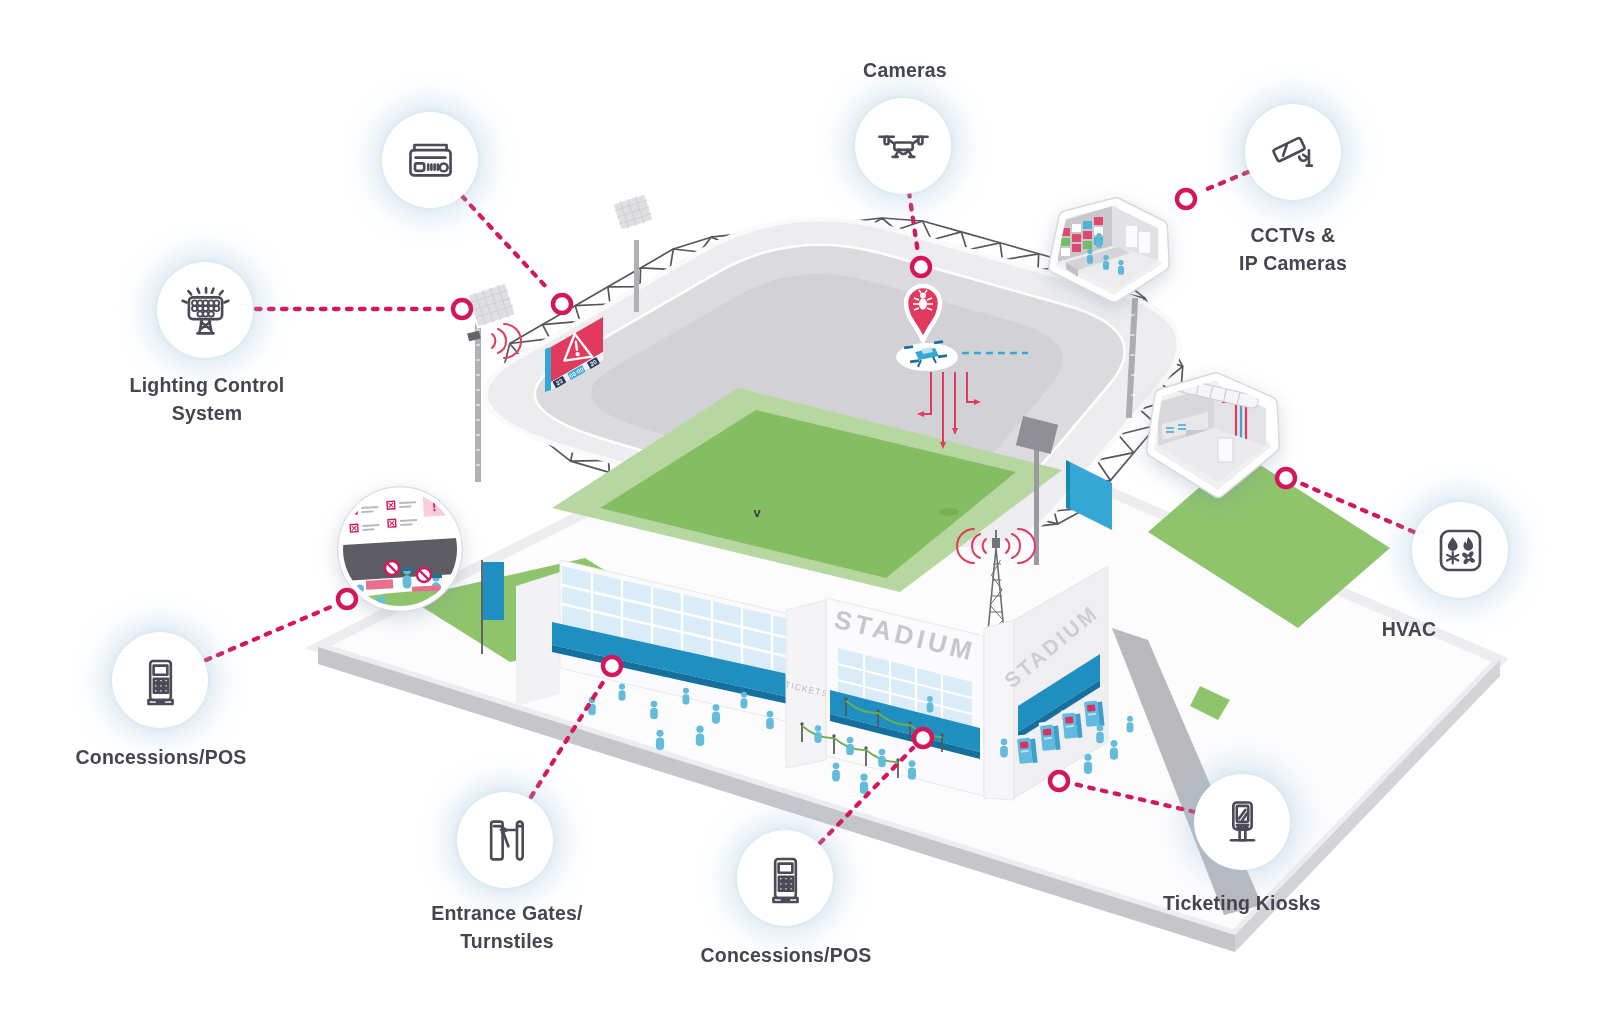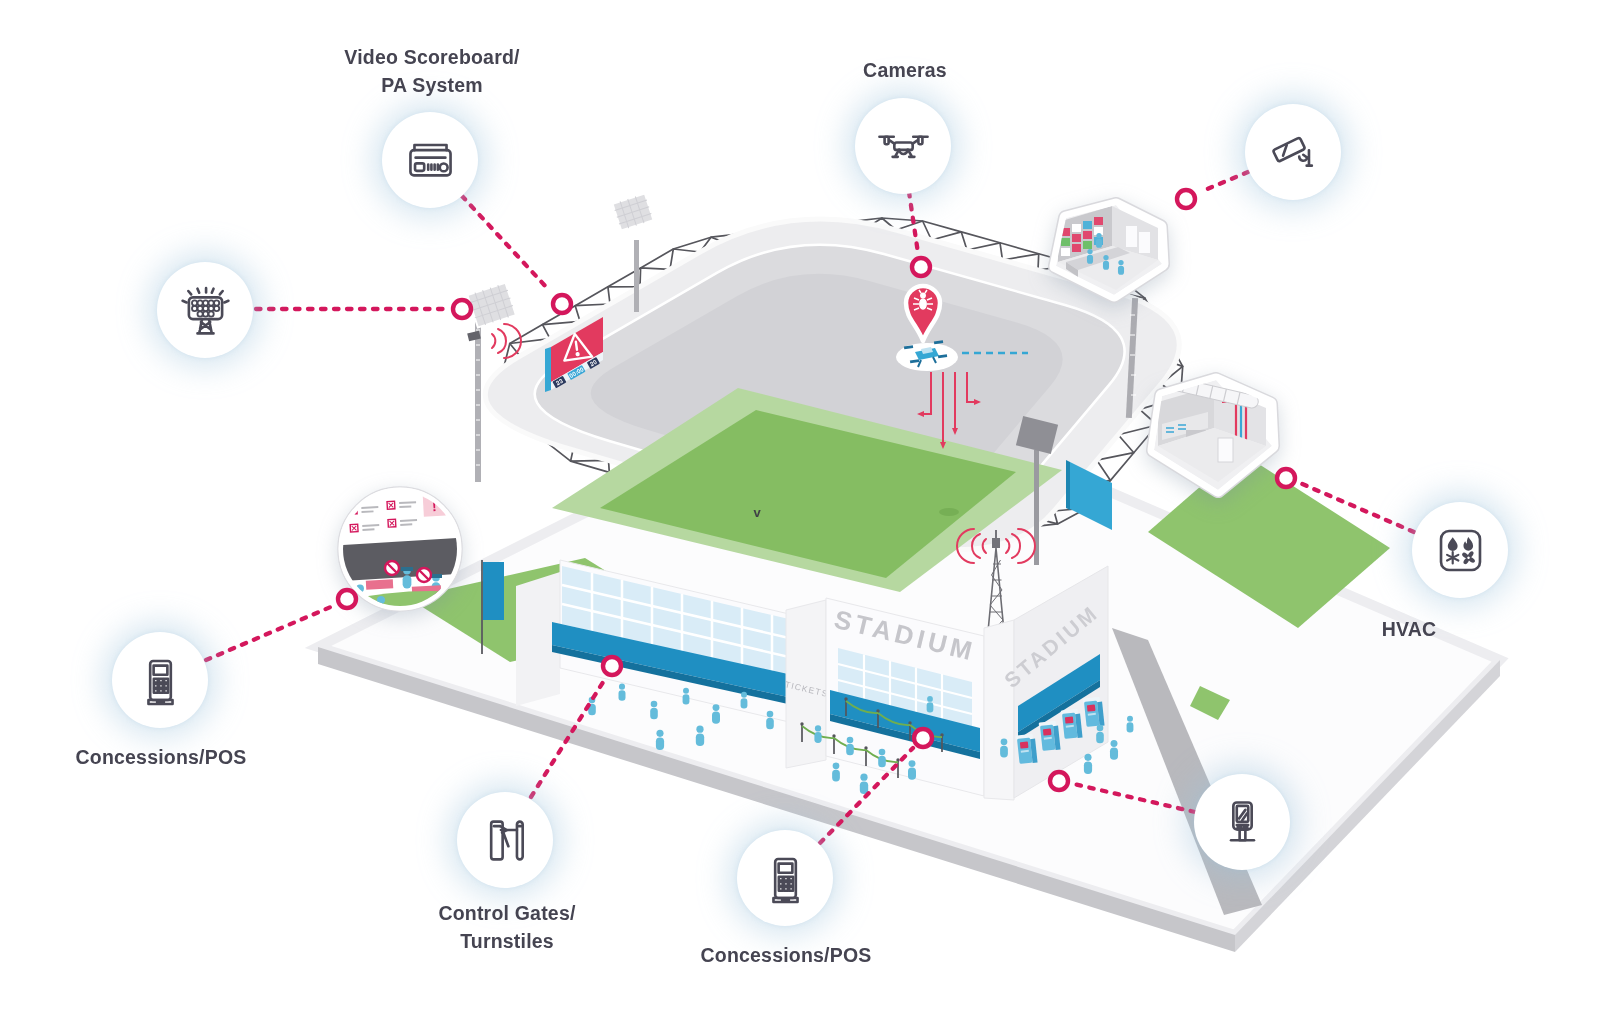--- a/index.html
+++ b/index.html
@@ -406,22 +406,20 @@
     <g class="ic">
       <rect x="6.5" y="15" width="35" height="22" rx="3"></rect>
       <path d="M10,15 v-4.5 M38,15 v-4.5 M10,10.5 h28"></path>
       <path d="M11,21.5 h26"></path>
       <rect x="10.5" y="26.5" width="8" height="6.5" rx="1.5"></rect>
       <path d="M22,27.5 v4.5 M24.8,27.5 v4.5 M27.6,27.5 v4.5 M30.4,27.5 v4.5"></path>
       <circle cx="35.5" cy="30" r="3.4"></circle>
     </g>
   </svg>
 </div>
-<div class="lbl" style="left:272px;top:44px;width:320px">Video Scoreboard/
-PA System</div>
 
 <div class="callout" style="left:855px;top:98px">
   <svg viewBox="0 0 48 48">
     <g class="ic">
       <rect x="16" y="20.5" width="16" height="6.5" rx="2"></rect>
       <path d="M3,15.5 h12.5 M32.5,15.5 h12.5"></path>
       <rect x="7.5" y="15.5" width="3.5" height="6.5" rx="1"></rect>
       <rect x="37" y="15.5" width="3.5" height="6.5" rx="1"></rect>
       <path d="M16,21.5 L11.5,18.5 M32,21.5 L36.5,18.5"></path>
       <path d="M20.5,27 a3.5,3.5 0 0 0 7,0"></path>
@@ -436,20 +434,22 @@
     <g class="ic">
       <g transform="rotate(-26 21 21)">
             <rect x="7" y="15.5" width="26" height="11" rx="2"></rect>
             <path d="M13,23.5 l7,-7"></path>
           </g>
       <path d="M29,27.5 a3.6,3.6 0 0 0 6.5,2.2"></path>
       <path d="M37.5,22 v13.5 M35.5,35.5 h4.5 M32.5,26 l5,3.5"></path>
     </g>
   </svg>
 </div>
+<div class="lbl" style="left:1173px;top:222px;width:240px">CCTVs &amp;
+IP Cameras</div>
 
 <div class="callout" style="left:157px;top:262px">
   <svg viewBox="0 0 48 48">
     <g class="ic" stroke-width="2">
       <rect x="9.5" y="12.5" width="29" height="19" rx="3.5"></rect>
       <g stroke-width="1.6">
         <circle cx="14.5" cy="17.5" r="2.3"></circle>
             <circle cx="19.3" cy="17.5" r="2.3"></circle>
             <circle cx="24.1" cy="17.5" r="2.3"></circle>
             <circle cx="28.9" cy="17.5" r="2.3"></circle>
@@ -461,20 +461,22 @@
             <circle cx="33.7" cy="22.3" r="2.3"></circle>
         <circle cx="19.3" cy="27" r="2.3"></circle>
             <circle cx="24.1" cy="27" r="2.3"></circle>
             <circle cx="28.9" cy="27" r="2.3"></circle>
       </g>
       <path d="M9,7 l2.5,3 M17,5 l1.5,3.5 M24.5,4.5 v3.7 M31,5 l-1.5,3.5 M39,7 l-2.5,3 M4,15.5 l3.5,1.5 M44,15.5 l-3.5,1.5"></path>
       <path d="M21,31.5 L18.5,44 M27,31.5 L29.5,44 M20,34 l8.5,6.5 M19.3,40.5 l8.8,-6.5 M17,44 h14"></path>
     </g>
   </svg>
 </div>
+<div class="lbl" style="left:57px;top:372px;width:300px">Lighting Control
+System</div>
 
 <div class="callout" style="left:1412px;top:502px">
   <svg viewBox="0 0 48 48">
     <rect class="ic" x="7" y="7" width="34" height="34" rx="7"></rect>
     <path class="icf" d="M17.2,12.5 c2.6,3.4 4.3,5.6 4.3,7.6 a4.3,4.3 0 1 1 -8.6,0 c0,-2 1.7,-4.2 4.3,-7.6 z"></path>
     <path class="icf" d="M30.8,12.3 c1.9,2.5 4.2,5 4.2,7.7 a4.2,4.2 0 0 1 -8.4,0 c0,-1.5 .6,-2.7 1.5,-4 .3,1 .9,1.6 1.6,2 -.3,-2.1 .1,-4 1.1,-5.7 z"></path>
     <g stroke="#4b4a57" stroke-width="1.9" stroke-linecap="round">
       <path d="M17.2,25.3 v10 M12.3,27.8 l9.8,5 M12.3,32.8 l9.8,-5"></path>
     </g>
     <g transform="rotate(35 31 30.3)">
@@ -514,21 +516,21 @@
       <rect x="11.5" y="7.5" width="10" height="33" rx="2"></rect>
       <path d="M14,11.5 h5"></path>
       <path d="M19.5,11.5 l5.5,3.5 -4,2.2"></path>
       <path d="M20,14.8 h14"></path>
       <path d="M21.5,15.5 l5,13.5"></path>
       <rect x="34" y="7.5" width="5" height="33" rx="2.5"></rect>
       <path d="M35.2,11.5 h2.6"></path>
     </g>
   </svg>
 </div>
-<div class="lbl" style="left:357px;top:900px;width:300px">Control Gates/
+<div class="lbl" style="left:357px;top:900px;width:300px">Entrance Gates/
 Turnstiles</div>
 
 <div class="callout" style="left:737px;top:830px">
   <svg viewBox="0 0 48 48">
     <g class="ic" stroke-width="2.1">
       <rect x="15" y="7" width="18" height="34" rx="2.5"></rect>
       <rect x="18" y="11" width="12" height="8"></rect>
       <rect x="18.2" y="22.5" width="3.4" height="3.4"></rect>
           <rect x="22.7" y="22.5" width="3.4" height="3.4"></rect>
           <rect x="27.2" y="22.5" width="3.4" height="3.4"></rect>
@@ -551,14 +553,15 @@
       <rect x="19" y="9.5" width="10" height="14" rx="1"></rect>
       <path d="M21,20.5 l5.5,-7.5 M23.8,22 l4.3,-6"></path>
       <path d="M19,26.2 h10"></path>
       <rect x="19.8" y="27.9" width="3.2" height="2.2"></rect>
           <rect x="25" y="27.9" width="3.2" height="2.2"></rect>
       <rect x="21.5" y="30" width="5" height="9.5"></rect>
       <path d="M14,39.5 h20"></path>
     </g>
   </svg>
 </div>
+<div class="lbl" style="left:1092px;top:890px;width:300px">Ticketing Kiosks</div>
 
 </div>
 
 </body></html>

